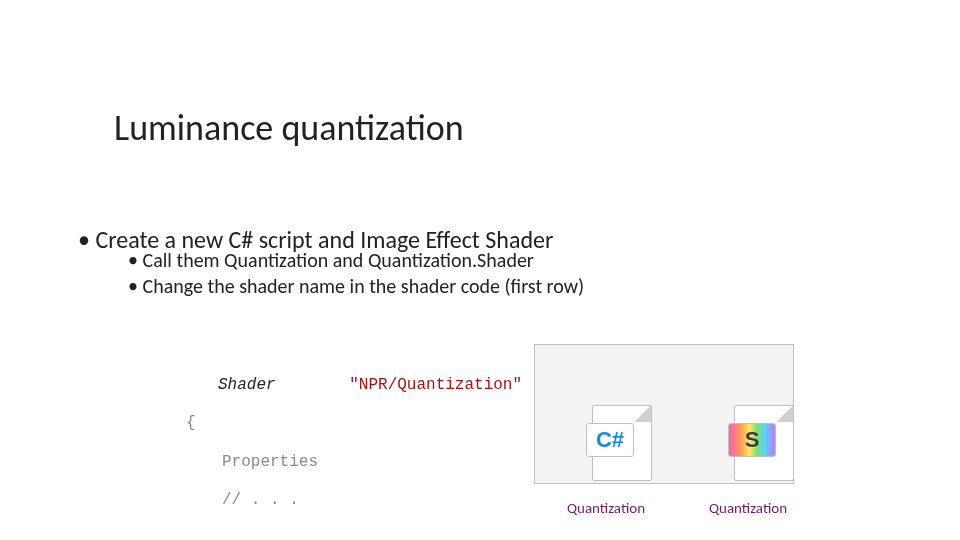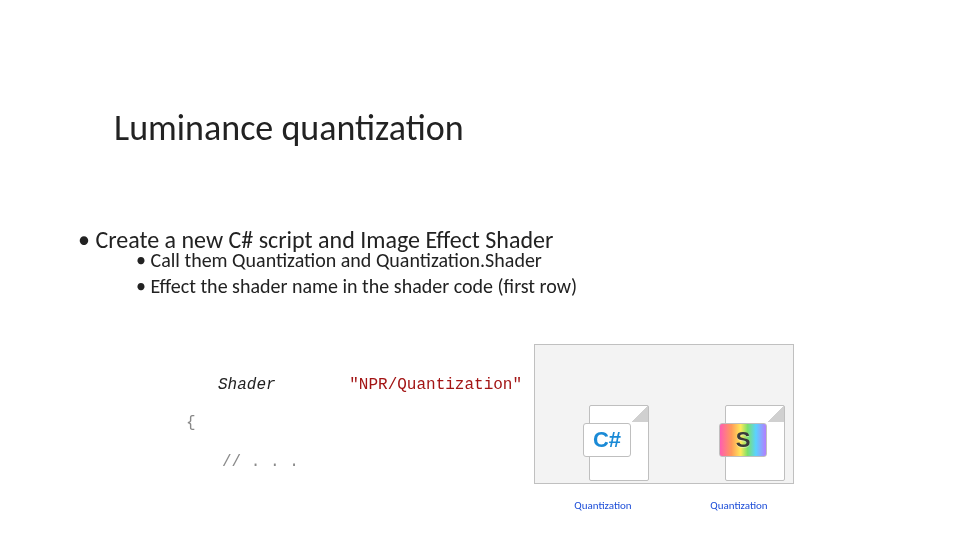--- a/index.html
+++ b/index.html
@@ -22,21 +22,21 @@
   }
   .bullet-main {
     position: absolute;
     top: 177px;
     left: 30px;
     font-size: 24px;
     color: #222;
   }
   .bullet-sub {
     position: absolute;
-    left: 88px;
+    left: 80px;
     font-size: 20px;
     color: #222;
   }
   .sub1 { top: 200px; }
   .sub2 { top: 226px; }
   .code-block {
     position: absolute;
     top: 310px;
     left: 138px;
     font-family: Consolas, "Courier New", monospace;
@@ -118,41 +118,42 @@
     justify-content: center;
   }
   .s-badge-text {
     font-family: "Segoe UI", Arial, sans-serif;
     font-size: 22px;
     font-weight: 700;
     color: #3a3a3a;
     text-shadow: 0 1px 0 rgba(255,255,255,0.4);
   }
   .file-label {
-    font-size: 11px;
-    color: #1d4ed8;
+    font-size: 15px;
+    color: #701a75;
     text-align: right;
   }
 </style>
 </head>
 <body>
 
 <div class="title">Luminance quantization</div>
 
 <div class="bullet-main">• Create a new C# script and Image Effect Shader</div>
 <div class="bullet-sub sub1">• Call them Quantization and Quantization.Shader</div>
-<div class="bullet-sub sub2">• Effect the shader name in the shader code (first row)</div>
+<div class="bullet-sub sub2">• Change the shader name in the shader code (first row)</div>
 
 <div class="code-block">
   <div>
     <span class="kw">Shader</span>
     <span> </span>
     <span class="str">"NPR/Quantization"</span>
   </div>
   <div class="code-line2 brace">{</div>
+  <div class="code-indent">Properties</div>
   <div class="code-indent">// . . .</div>
 </div>
 
 <div class="file-icons">
   <div class="file-item">
     <div class="file-icon">
       <div class="file-page"></div>
       <div class="cs-badge">C#</div>
     </div>
     <div class="file-label">Quantization</div>

